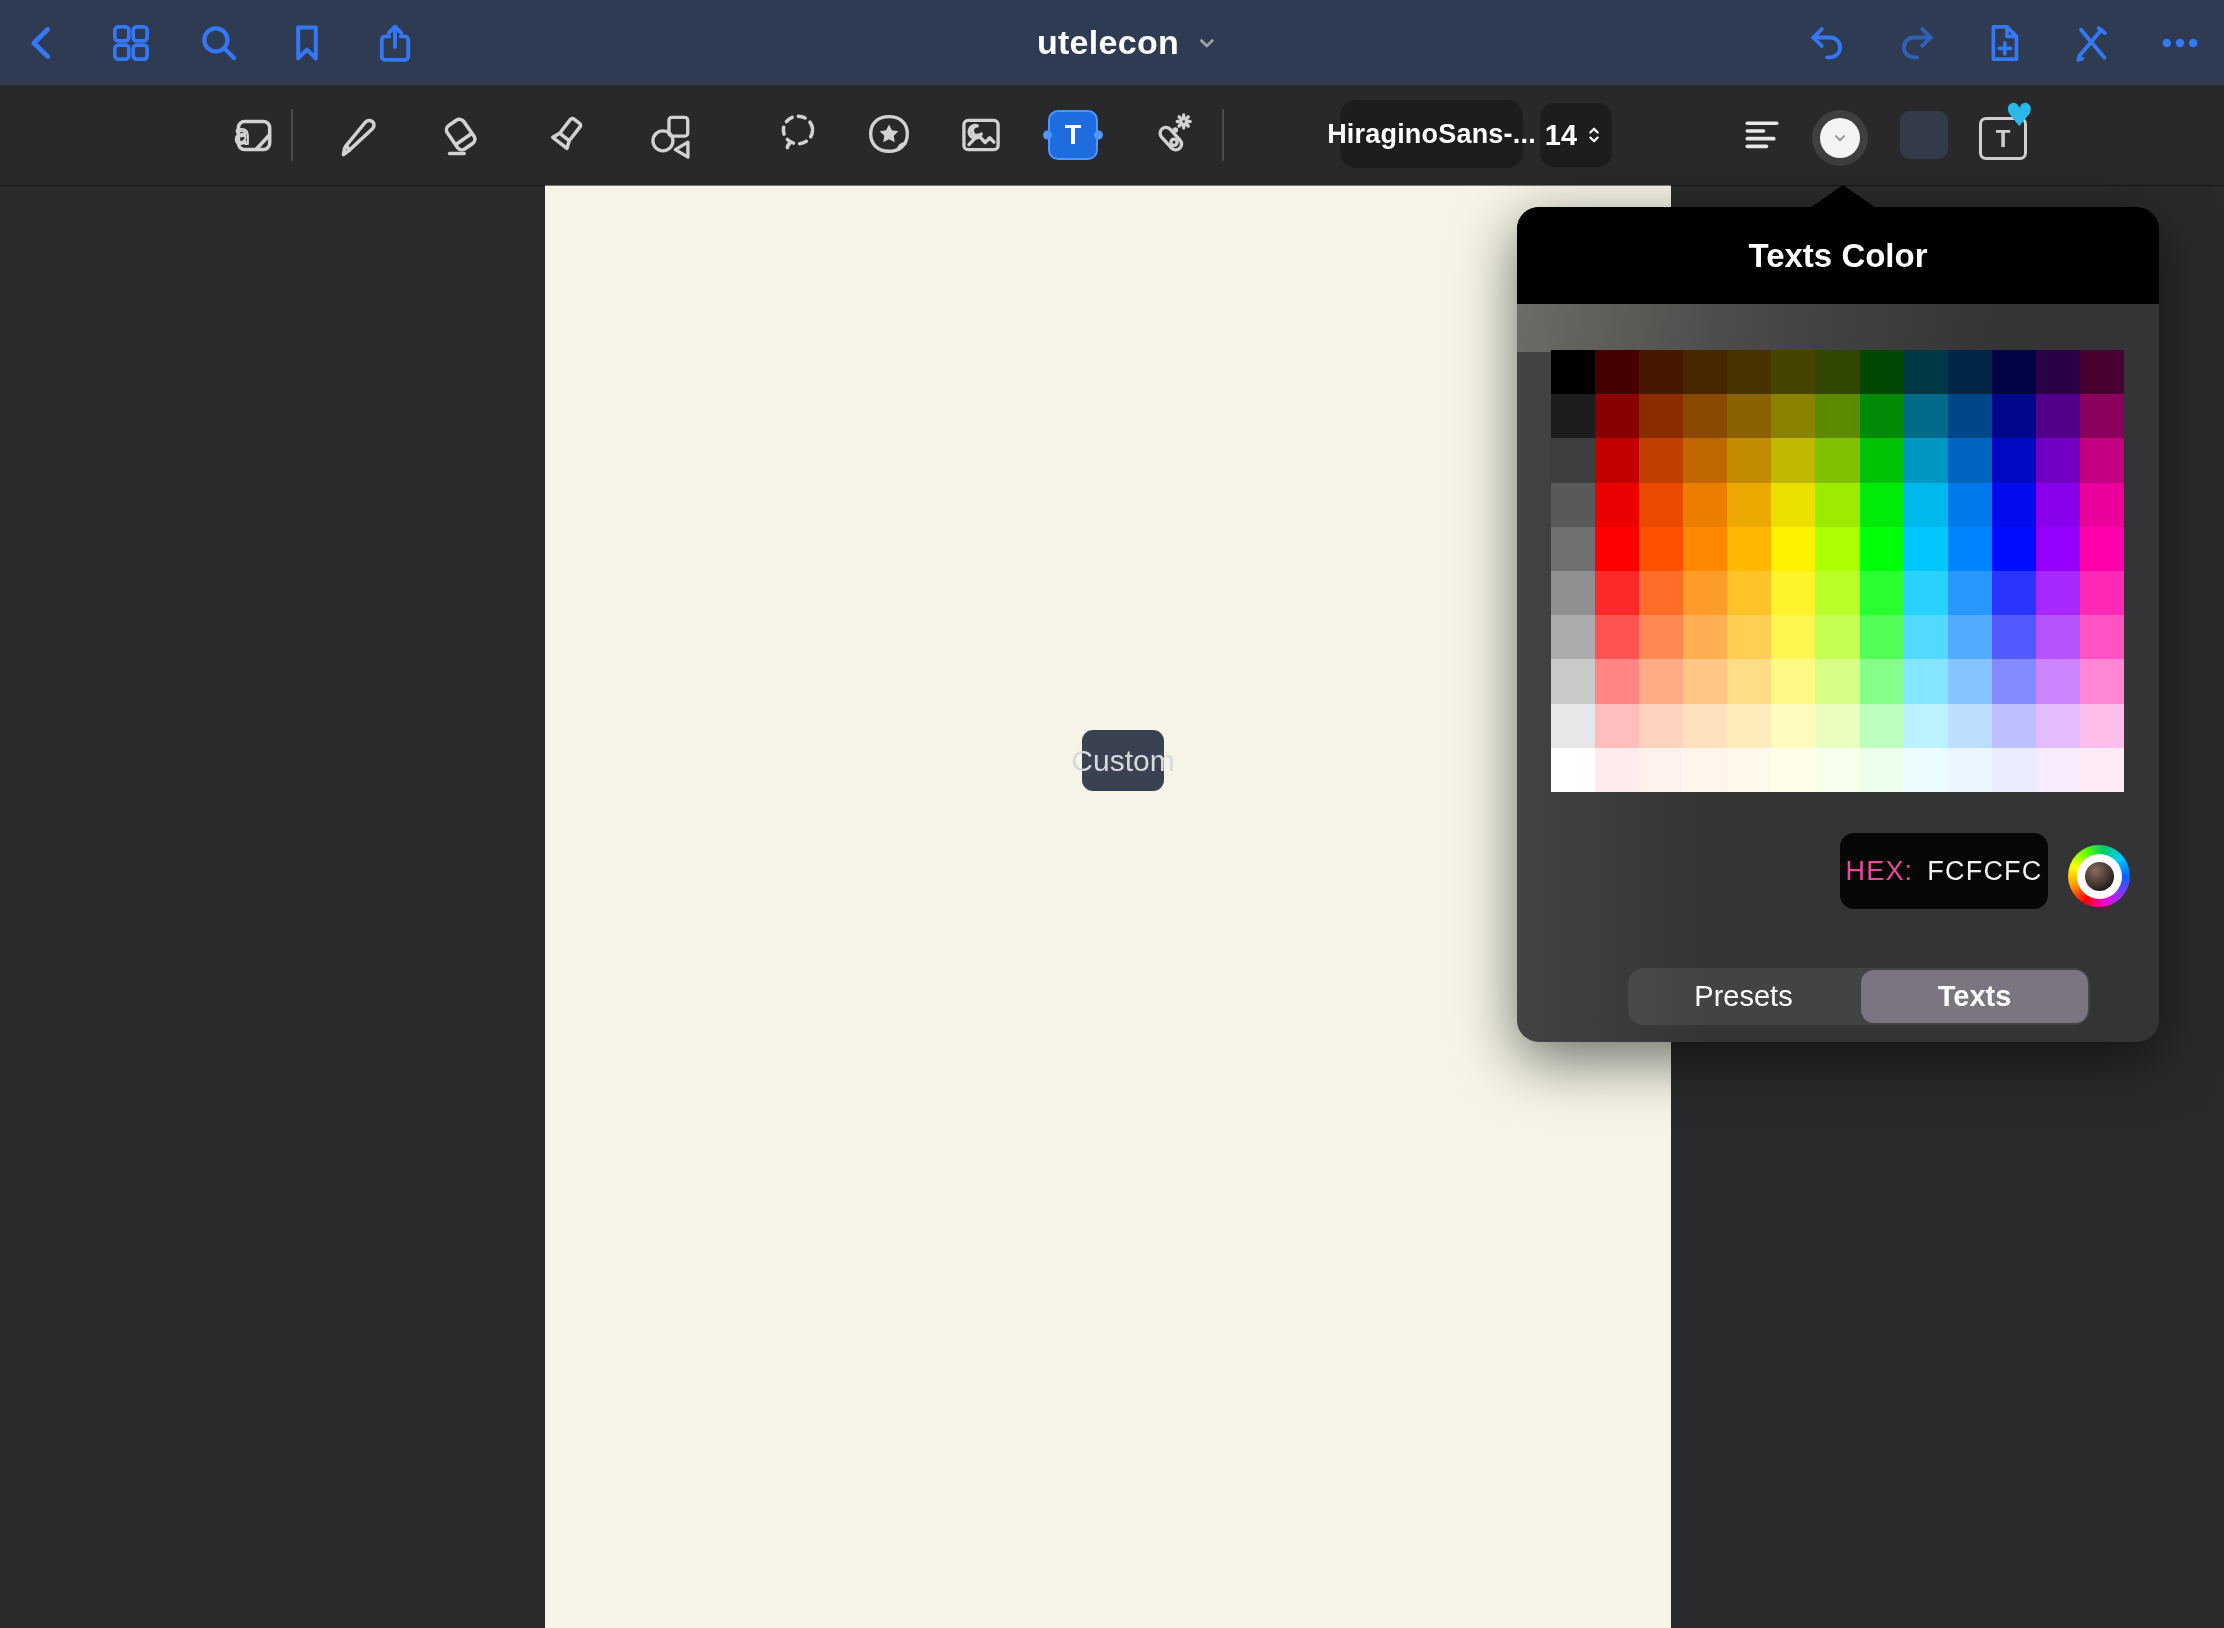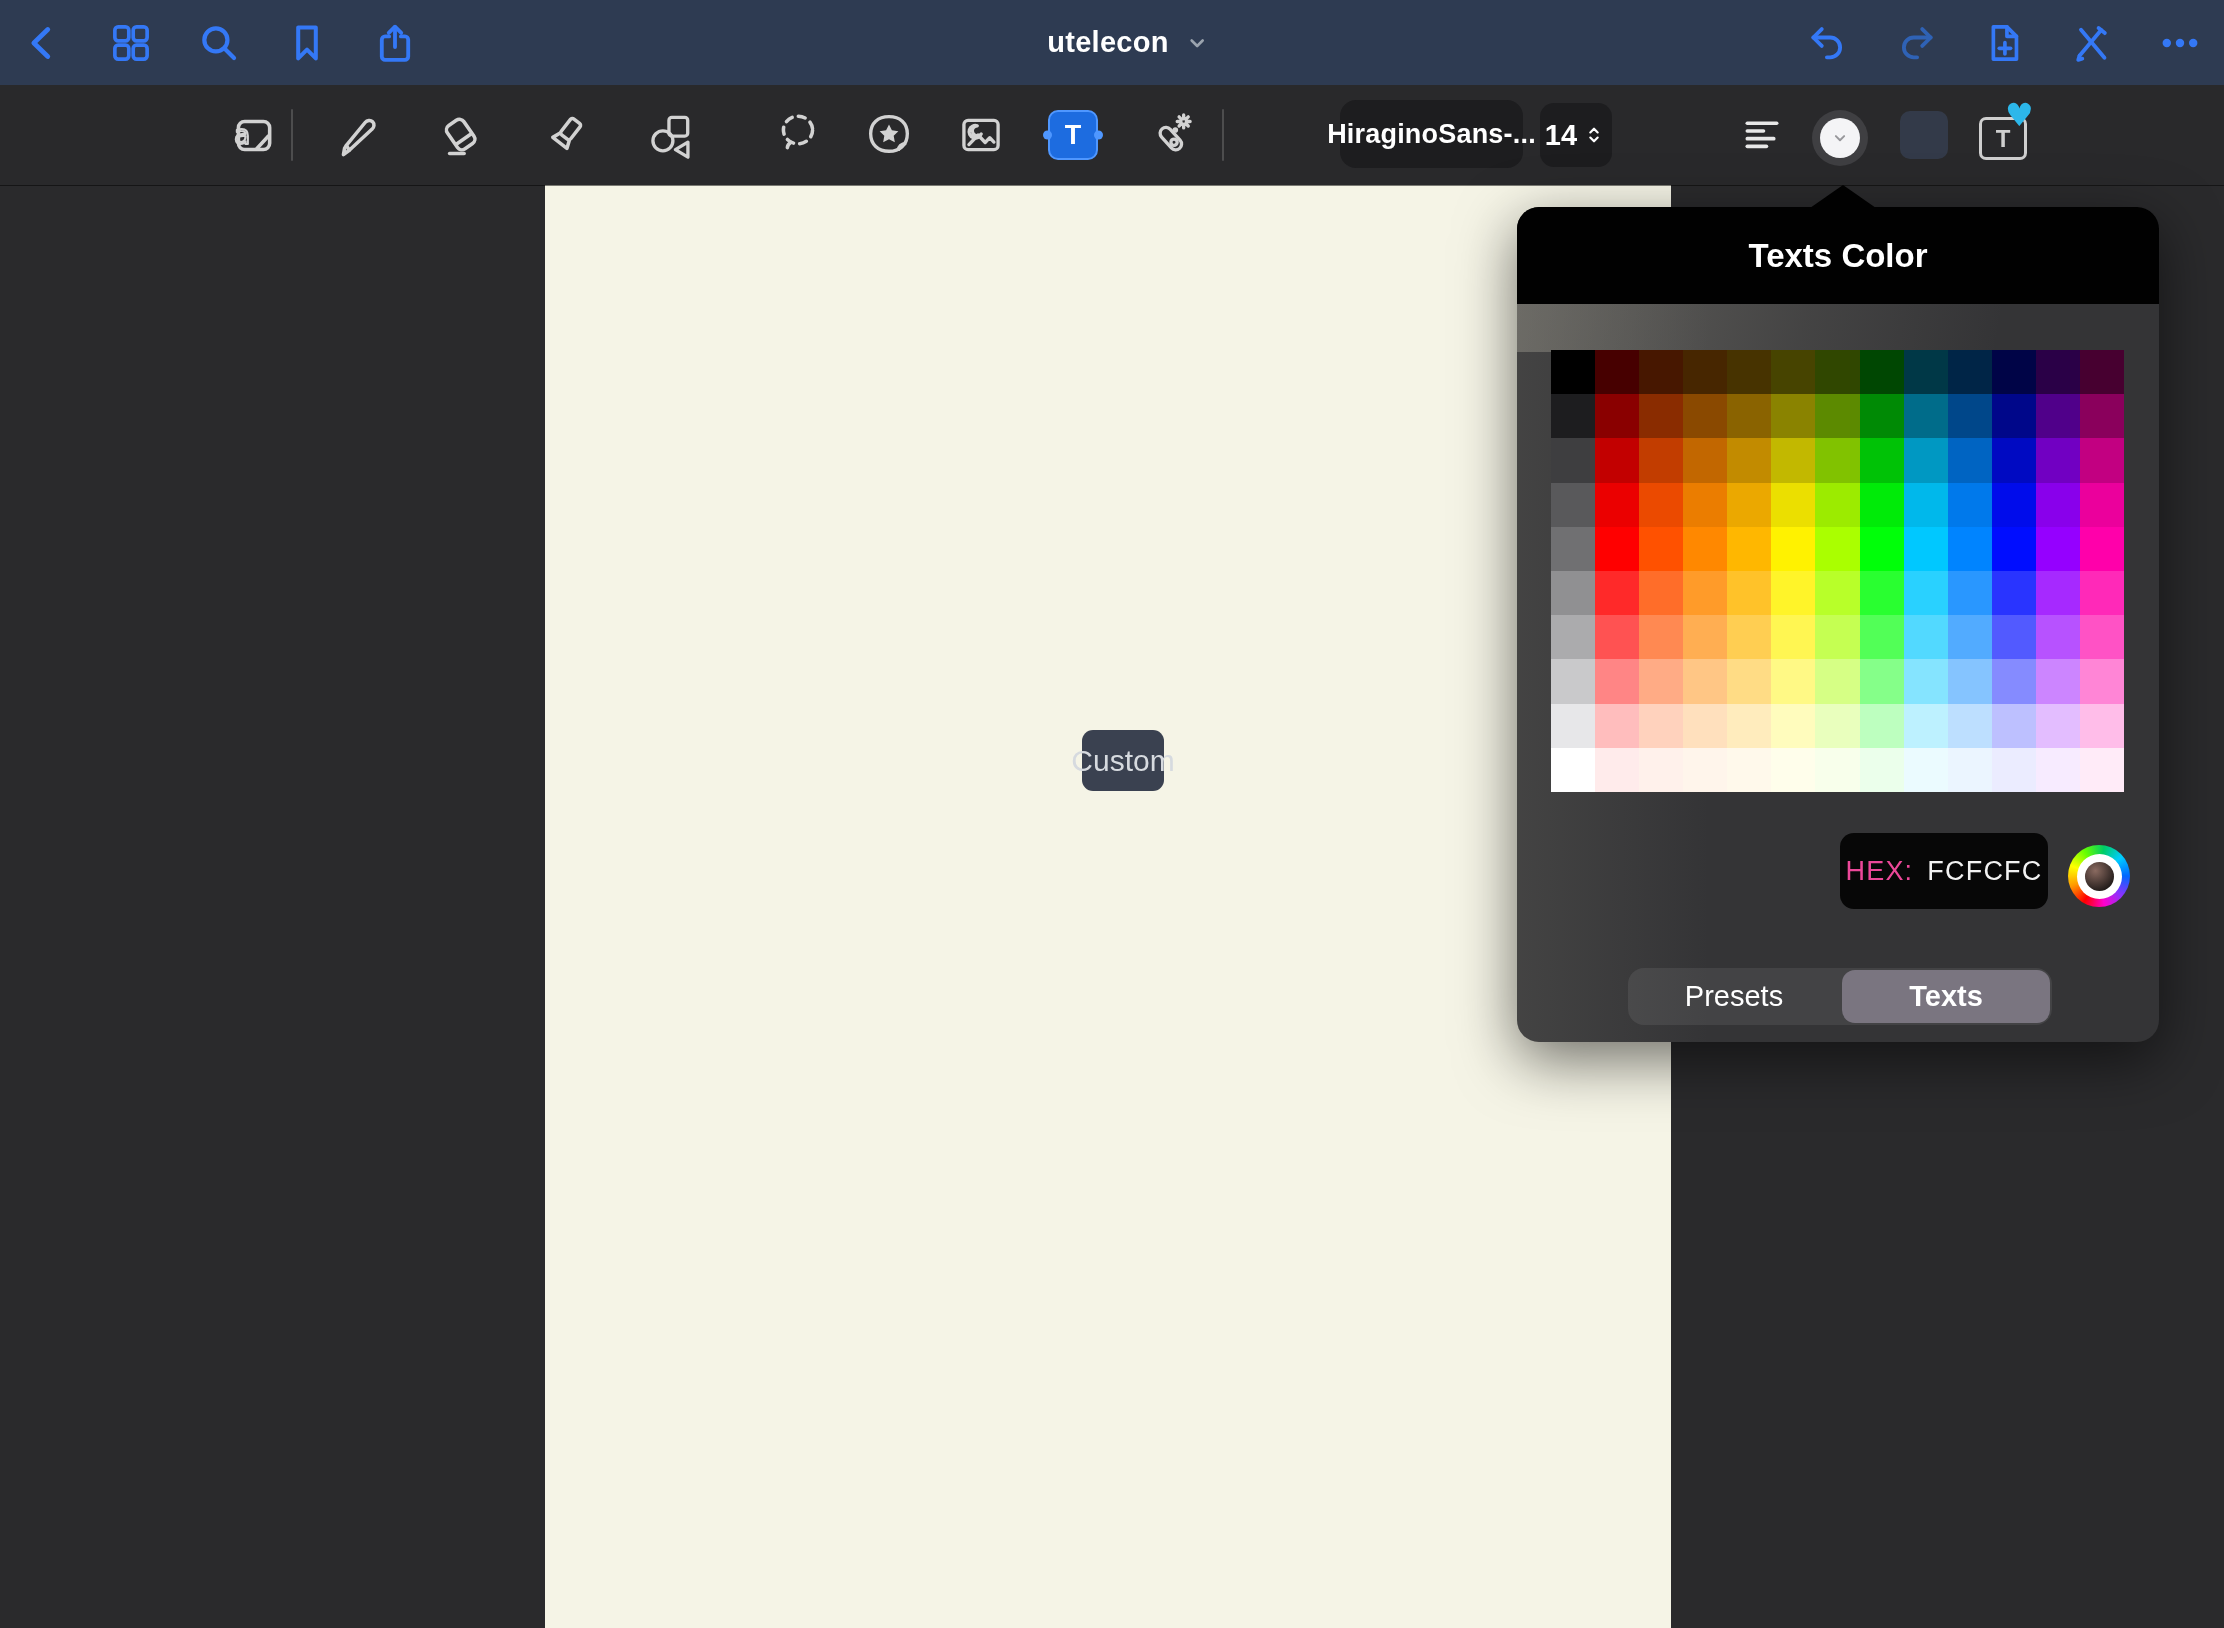--- a/index.html
+++ b/index.html
@@ -8,21 +8,21 @@
   
   .nav{position:absolute;left:0;top:0;width:2224px;height:85px;background:var(--nav-bg,#2e3b52);z-index:5;}
   .nav-group{position:absolute;top:0;height:85px;display:flex;align-items:center;gap:42px;}
   .nav-group.left{left:20px;}
   .nav-group.right{right:21px;}
   .nav-btn{width:46px;height:46px;display:flex;align-items:center;justify-content:center;color:var(--accent,#3478f6);}
   .nav-btn svg{width:44px;height:44px;}
   .nav-btn.dim{color:#2f62b5;}
   .nav-title{position:absolute;left:1128px;top:0;height:85px;transform:translateX(-50%);
              display:flex;align-items:center;gap:16px;color:#fff;}
-  .nav-title .t{font-size:29px;font-weight:700;letter-spacing:.3px;}
+  .nav-title .t{font-size:34px;font-weight:700;letter-spacing:.3px;}
   .nav-title svg{width:24px;height:24px;color:#9aa3ae;}
   
   .toolbar{position:absolute;left:0;top:85px;width:2224px;height:100px;background:var(--toolbar-bg,#29292b);
            box-shadow:0 1px 0 rgba(0,0,0,.5);z-index:4;}
   .tool{position:absolute;top:22px;width:56px;height:56px;display:flex;align-items:center;justify-content:center;color:#d2d2d2;}
   .tool svg{width:50px;height:50px;}
   .tb-divider{position:absolute;top:24px;width:2px;height:52px;background:rgba(255,255,255,.17);border-radius:1px;}
   .tool-text-btn{position:absolute;top:22px;width:56px;height:56px;display:flex;align-items:center;justify-content:center;}
   .tool-text-inner{position:relative;width:46px;height:46px;border-radius:10px;background:var(--text-tool-bg,#1d6ce0);
       border:2px solid #4f97ff;display:flex;align-items:center;justify-content:center;
@@ -64,21 +64,21 @@
   .color-grid{position:absolute;left:34px;top:143px;width:573px;height:442px;display:grid;
       grid-template-columns:repeat(13,1fr);grid-template-rows:repeat(10,1fr);}
   .hex-field{position:absolute;left:323px;top:626px;width:208px;height:76px;border-radius:14px;background:#070707;
       display:flex;align-items:center;justify-content:center;gap:14px;color:#f2f2f2;font-size:27px;letter-spacing:1.2px;}
   .hex-field .lab{color:#ec4899;}
   .wheel{position:absolute;left:551px;top:638px;width:62px;height:62px;border-radius:50%;
       background:conic-gradient(from 210deg,#f00,#f90,#ff0,#6f0,#0c6,#0cf,#06f,#83f,#f0c,#f00);
       display:flex;align-items:center;justify-content:center;}
   .wheel-in{width:45px;height:45px;border-radius:50%;background:#fff;display:flex;align-items:center;justify-content:center;}
   .wheel-core{width:29px;height:29px;border-radius:50%;background:radial-gradient(circle at 36% 30%,#8a6a60,#241d1b 75%);}
-  .segments{position:absolute;left:111px;top:761px;width:424px;height:57px;border-radius:16px;
+  .segments{position:absolute;left:111px;top:761px;width:462px;height:57px;border-radius:16px;
       background:rgba(255,255,255,.08);display:flex;}
   .segment{flex:1;display:flex;align-items:center;justify-content:center;color:#fff;font-size:29px;font-weight:500;border-radius:13px;margin:2px;}
   .segment.selected{background:var(--segment-selected-bg,#7a7580);font-weight:600;}
 </style>
 </head>
 <body>
 
 <div id="app">
 
   <div class="nav">

